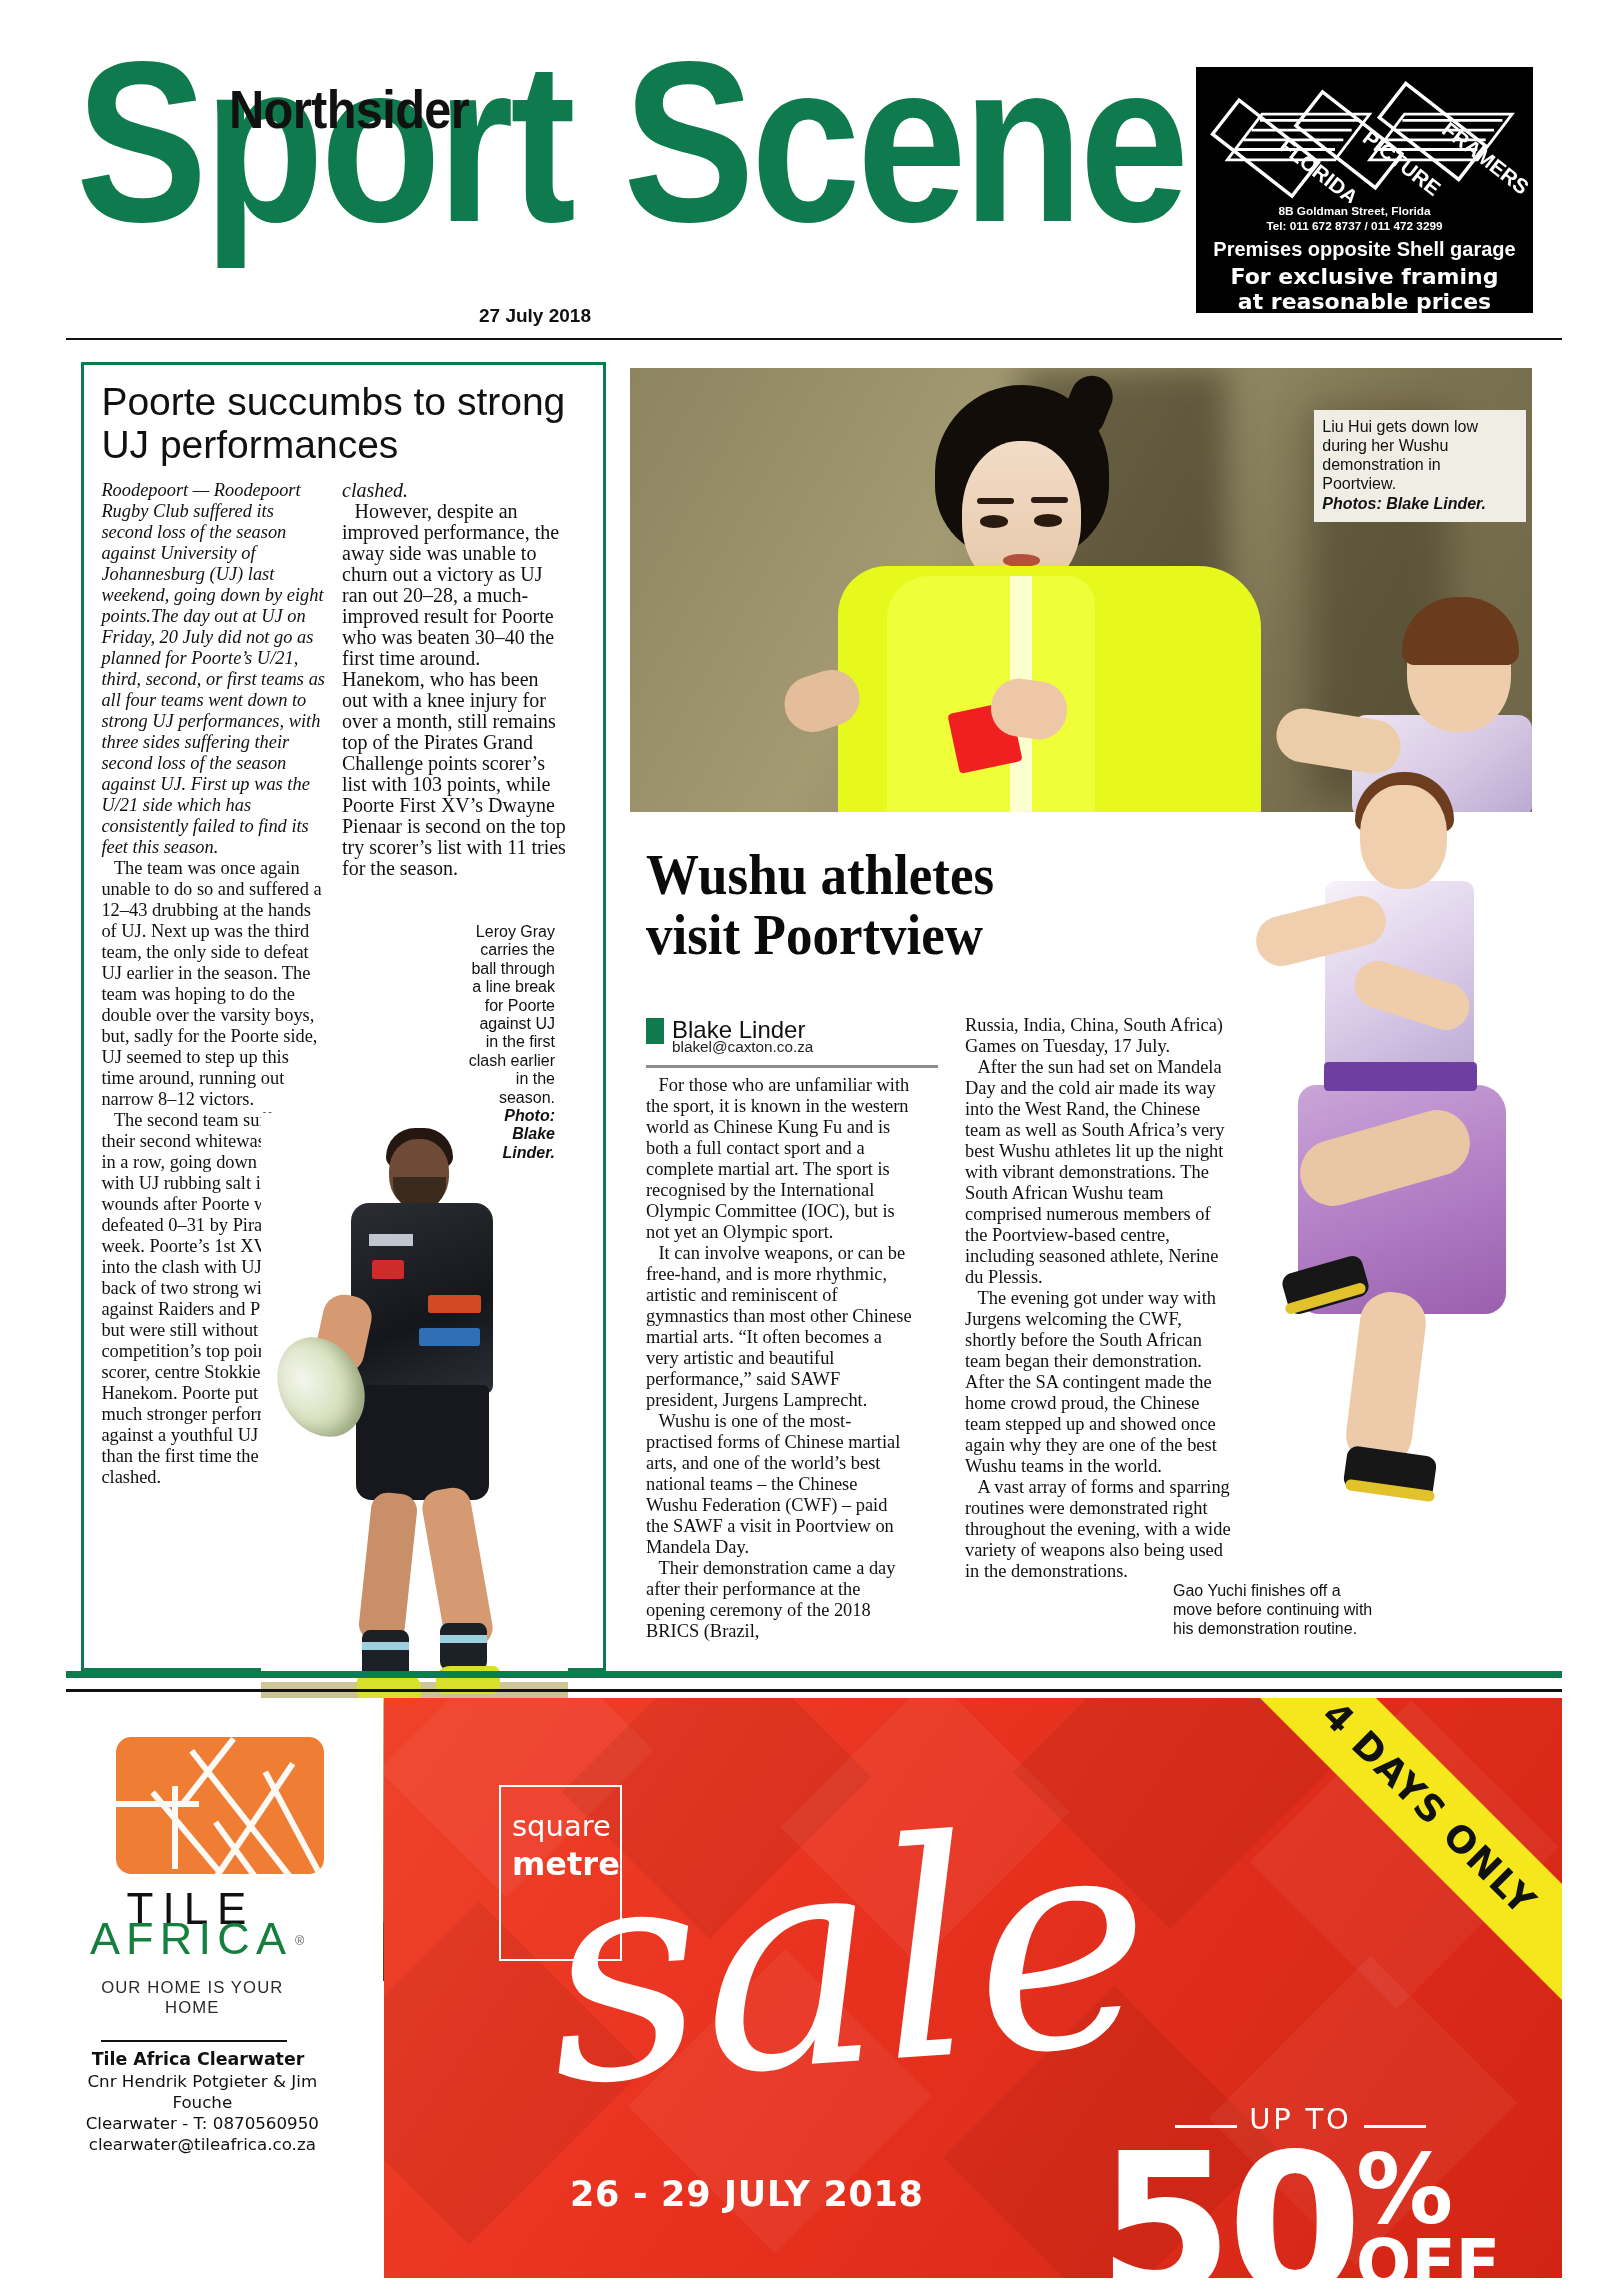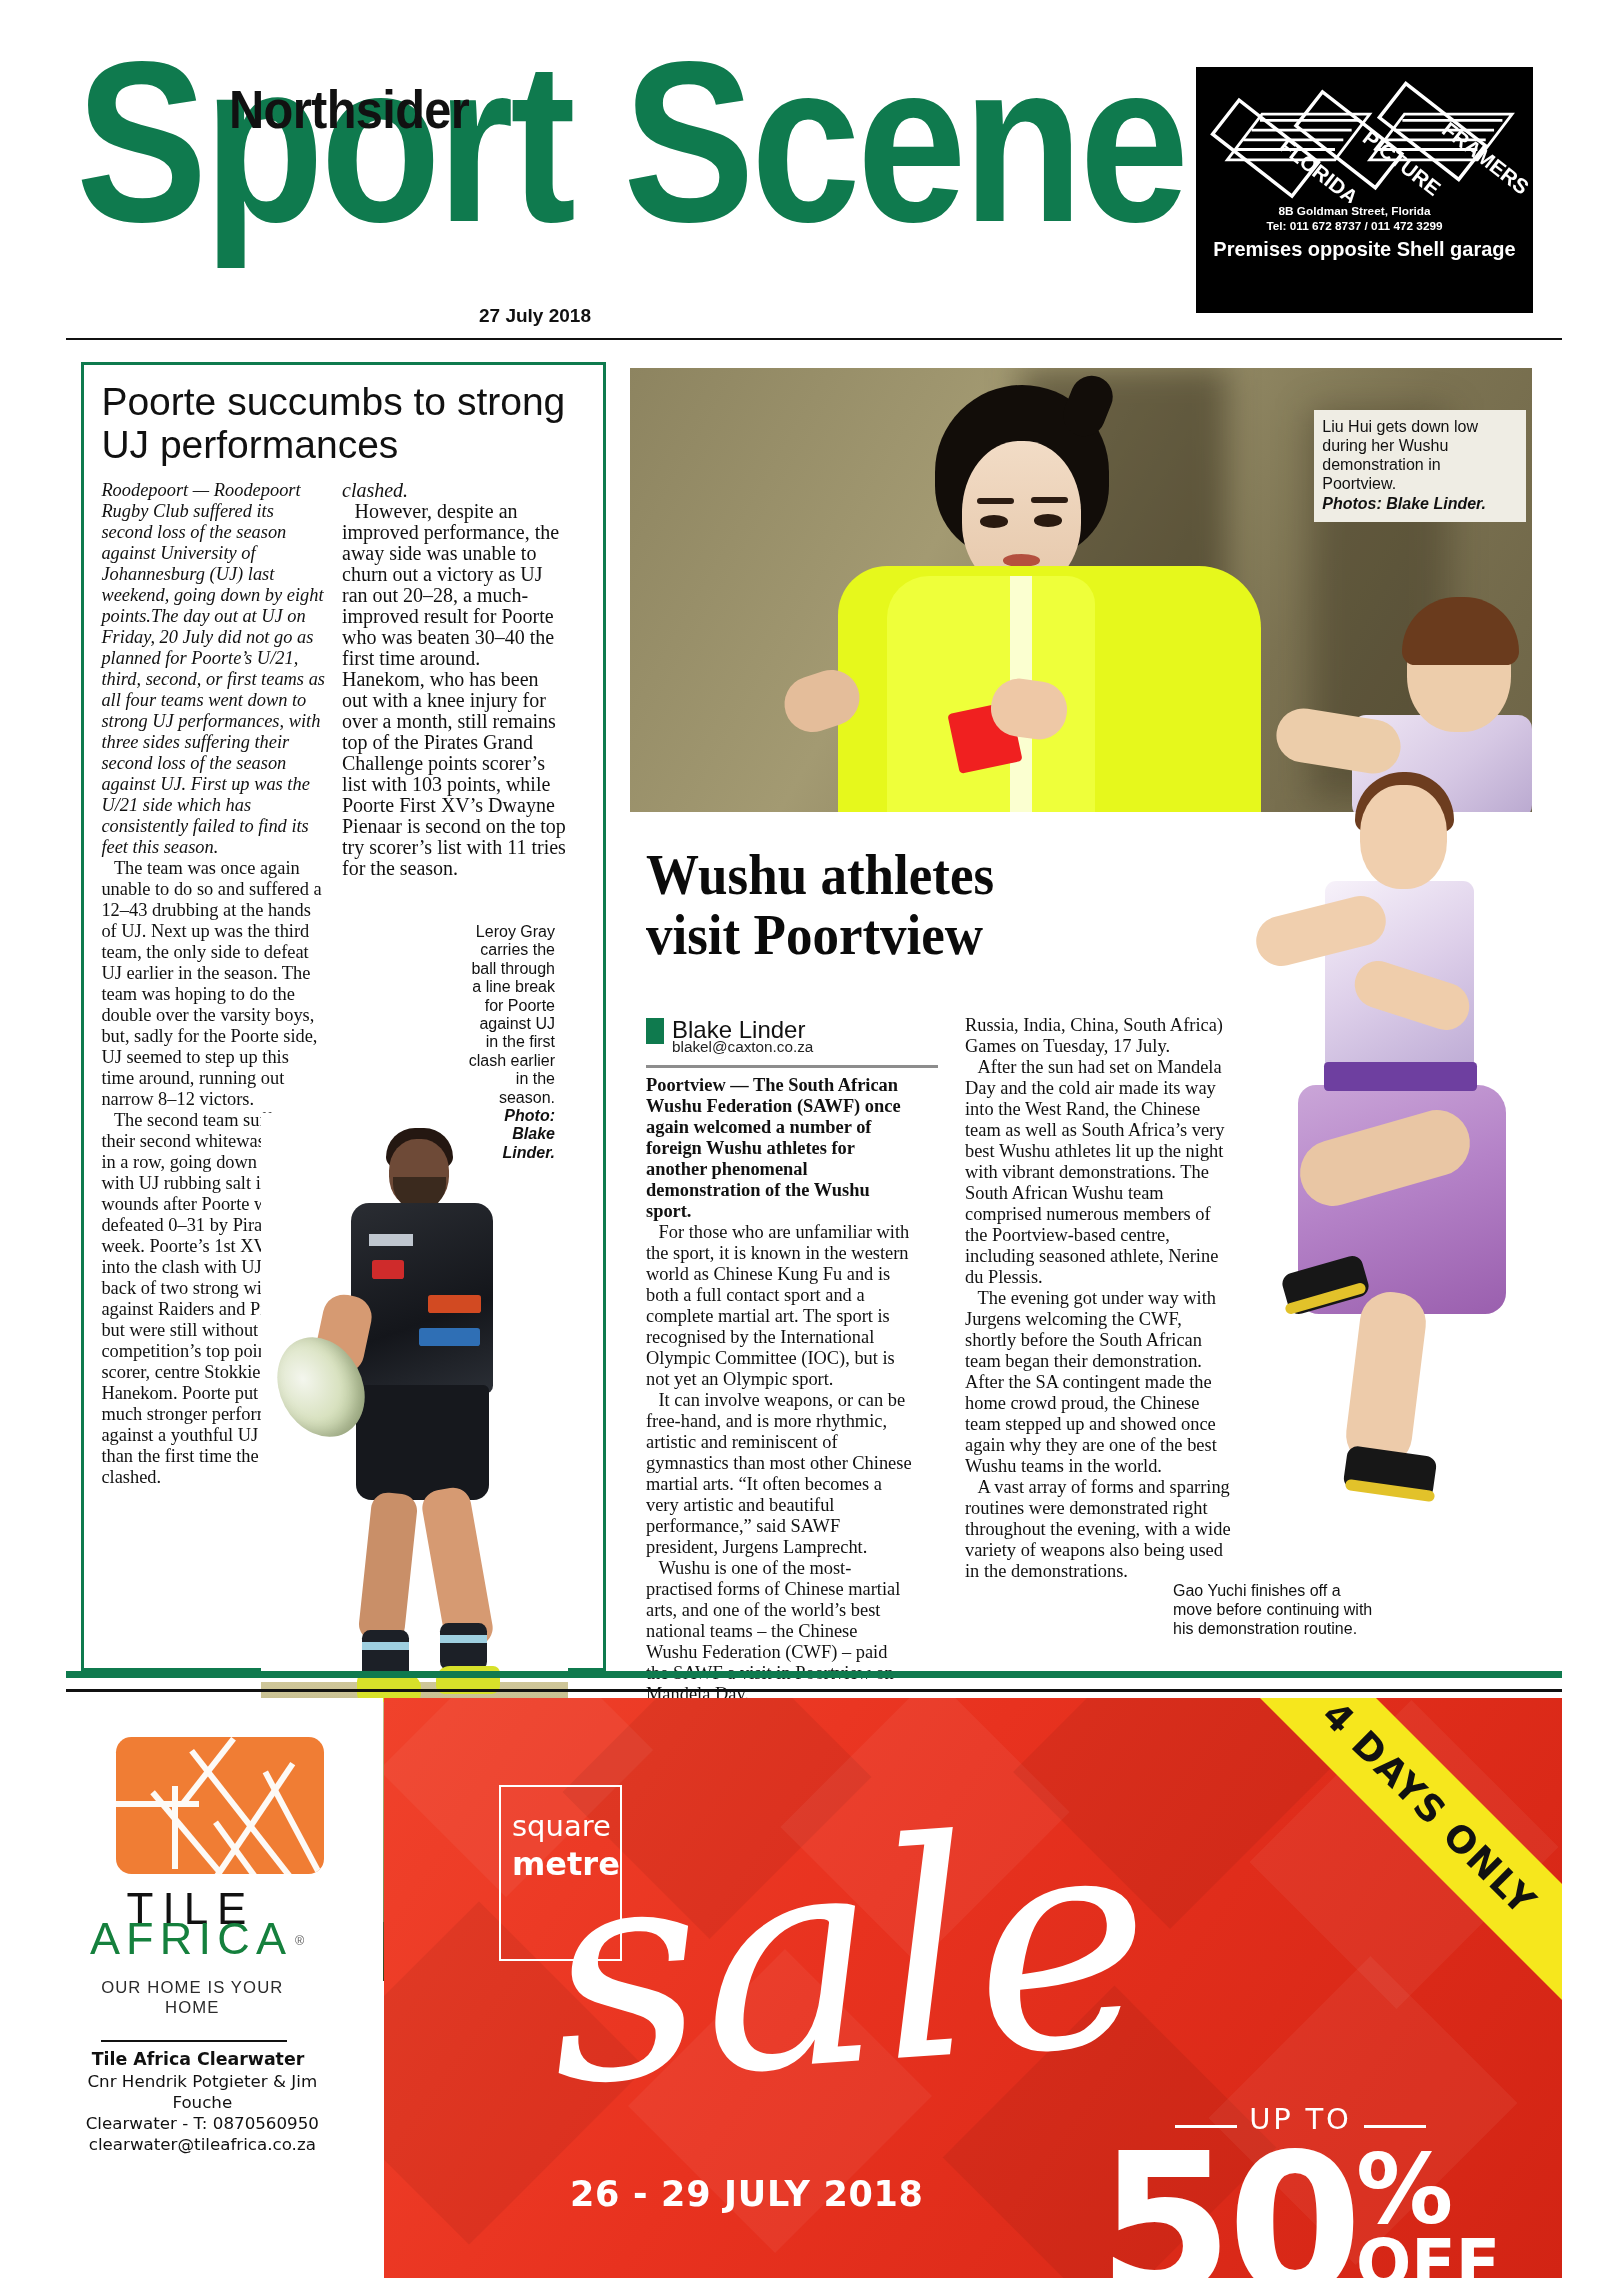--- a/index.html
+++ b/index.html
@@ -219,20 +219,24 @@
       </g>
       <text x="118" y="112" fill="#fff" font-family="Liberation Sans, sans-serif" font-size="30" font-weight="bold" transform="rotate(38 118 112)">FLORIDA</text>
       <text x="238" y="100" fill="#fff" font-family="Liberation Sans, sans-serif" font-size="30" font-weight="bold" transform="rotate(38 238 100)">PICTURE</text>
       <text x="352" y="88" fill="#fff" font-family="Liberation Sans, sans-serif" font-size="30" font-weight="bold" transform="rotate(38 352 88)">FRAMERS</text>
     </svg>
     <div class="framer-addr">
       <div>8B Goldman Street, Florida</div>
       <div>Tel:  011 672 8737 / 011 472 3299</div>
     </div>
     <div class="framer-prem">Premises opposite Shell garage</div>
+    <div class="framer-excl">
+      <div>For exclusive framing</div>
+      <div>at reasonable prices</div>
+    </div>
   </div>
 
   <div class="left-box">
     <div class="left-head">Poorte succumbs to strong UJ performances</div>
     <div class="lc1">
       <p class="first">Roodepoort — Roodepoort Rugby Club suffered its second loss of the season against University of Johannesburg (UJ) last weekend, going down by eight points.The day out at UJ on Friday, 20 July did not go as planned for Poorte’s U/21, third, second, or first teams as all four teams went down to strong UJ performances, with three sides suffering their second loss of the season against UJ. First up was the U/21 side which has consistently failed to find its feet this season.</p>
       <p>The team was once again unable to do so and suffered a 12–43 drubbing at the hands of UJ. Next up was the third team, the only side to defeat UJ earlier in the season. The team was hoping to do the double over the varsity boys, but, sadly for the Poorte side, UJ seemed to step up this time around, running out narrow 8–12 victors.</p>
       <p>The second team suffered their second whitewash defeat in a row, going down 0–50, with UJ rubbing salt in the wounds after Poorte was defeated 0–31 by Pirates last week. Poorte’s 1st XV went into the clash with UJ on the back of two strong wins against Raiders and Pirates, but were still without the competition’s top points scorer, centre Stokkies Hanekom. Poorte put in a much stronger performance against a youthful UJ side than the first time the teams clashed.</p>
     </div>
     <div class="lc2">
@@ -322,21 +326,20 @@
   </div>
 
   <div class="byline">
     <div class="by-sq"></div>
     <div class="by-name">Blake Linder</div>
     <div class="by-mail">blakel@caxton.co.za</div>
     <div class="by-rule"></div>
   </div>
 
   <div class="wc1">
-    <p class="first lead">Poortview — The South African Wushu Federation (SAWF) once again welcomed a number of foreign Wushu athletes for another phenomenal demonstration of the Wushu sport.</p>
     <p>For those who are unfamiliar with the sport, it is known in the western world as Chinese Kung Fu and is both a full contact sport and a complete martial art. The sport is recognised by the International Olympic Committee (IOC), but is not yet an Olympic sport.</p>
     <p>It can involve weapons, or can be free-hand, and is more rhythmic, artistic and reminiscent of gymnastics than most other Chinese martial arts. “It often becomes a very artistic and beautiful performance,” said SAWF president, Jurgens Lamprecht.</p>
     <p>Wushu is one of the most-practised forms of Chinese martial arts, and one of the world’s best national teams – the Chinese Wushu Federation (CWF) – paid the SAWF a visit in Poortview on Mandela Day.</p>
     <p>Their demonstration came a day after their performance at the opening ceremony of the 2018 BRICS (Brazil,</p>
   </div>
 
   <div class="wc2">
     <p class="first">Russia, India, China, South Africa) Games on Tuesday, 17 July.</p>
     <p>After the sun had set on Mandela Day and the cold air made its way into the West Rand, the Chinese team as well as South Africa’s very best Wushu athletes lit up the night with vibrant demonstrations. The South African Wushu team comprised numerous members of the Poortview-based centre, including seasoned athlete, Nerine du Plessis.</p>
     <p>The evening got under way with Jurgens welcoming the CWF, shortly before the South African team began their demonstration. After the SA contingent made the home crowd proud, the Chinese team stepped up and showed once again why they are one of the best Wushu teams in the world.</p>

